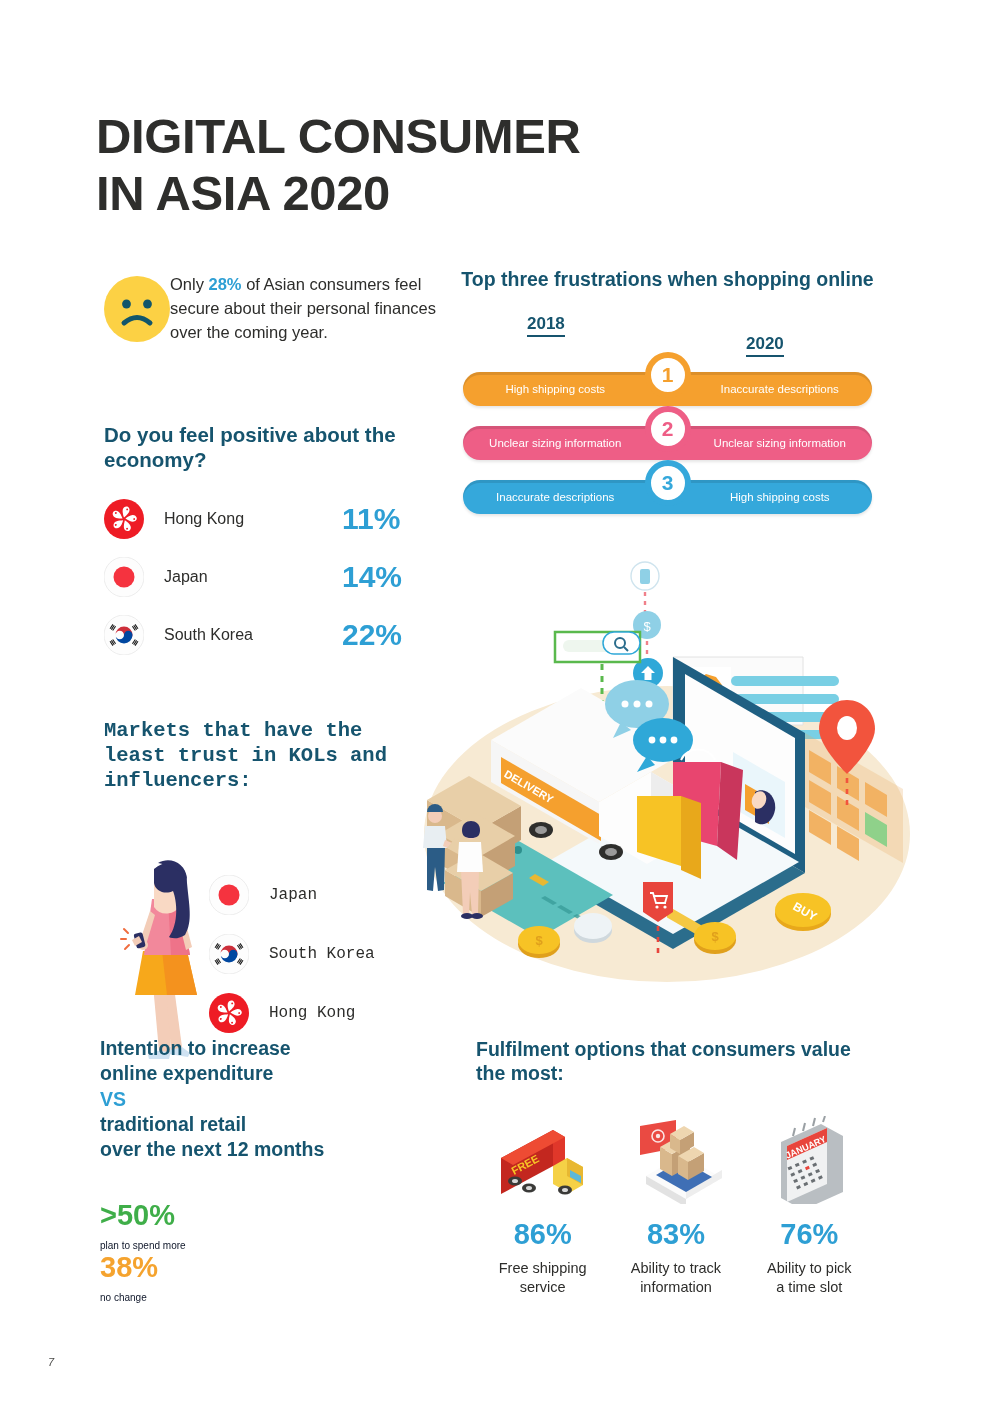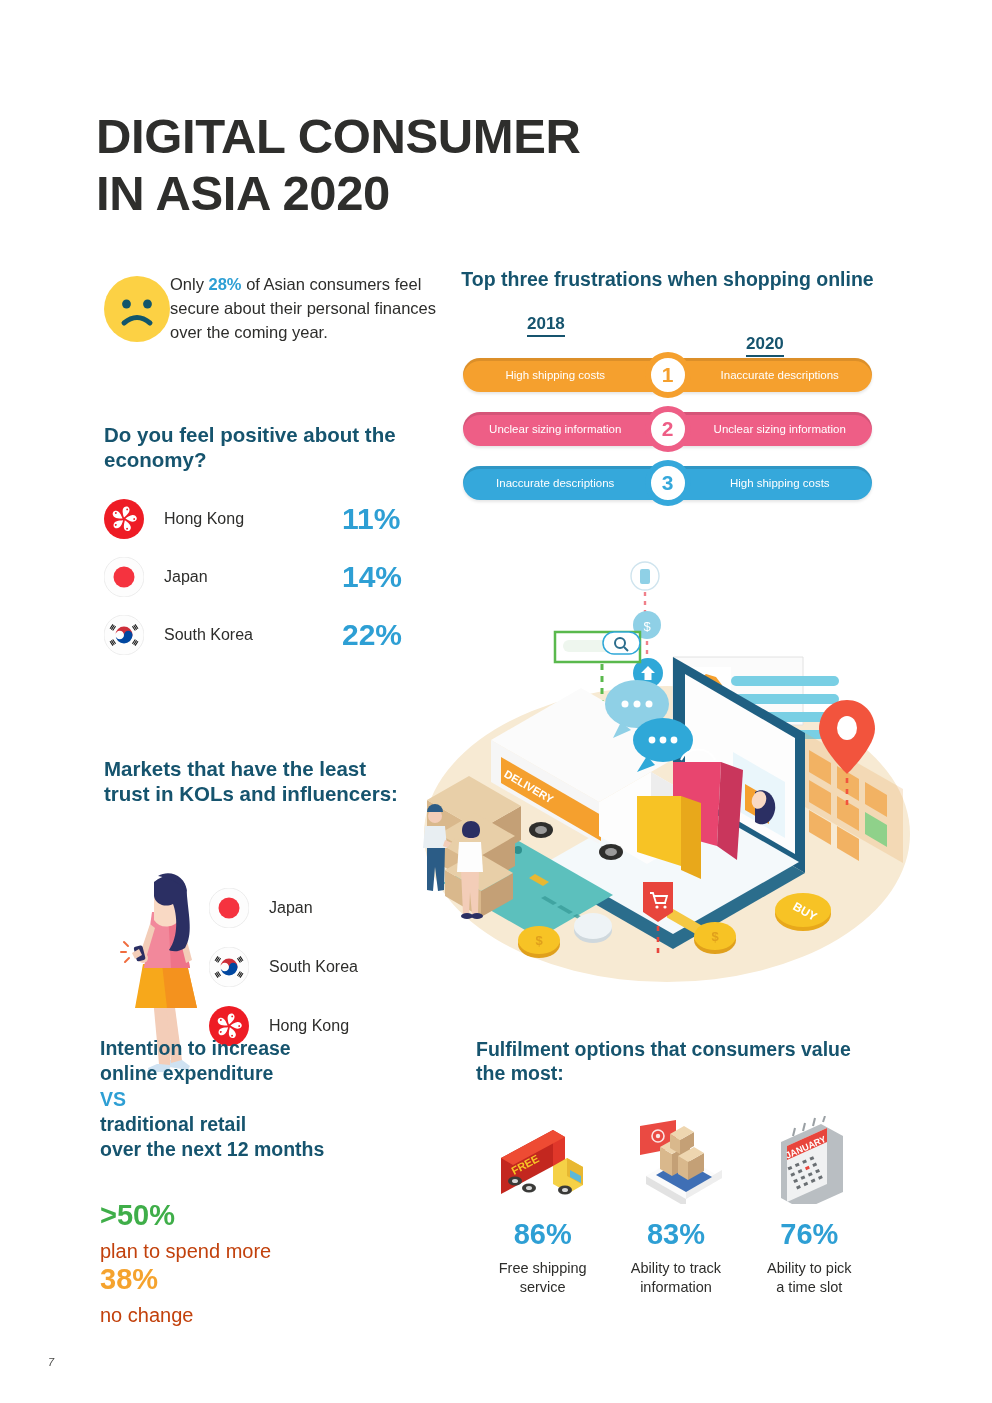--- a/index.html
+++ b/index.html
@@ -45,21 +45,21 @@
   .frus-years { position: relative; height: 30px; margin-top: 22px; }
   .yr {
     position: absolute; font-size: 17px; font-weight: bold; color: #16546e;
     border-bottom: 2.5px solid #16546e; padding-bottom: 1px;
   }
   .yr-2018 { left: 72px; }
   .yr-2020 { left: 291px; margin-top: 20px; }
   .frus-rows { margin-top: 8px; }
   .frus-row { position: relative; height: 54px; }
   .bar {
-    position: absolute; left: 8px; right: 8px; top: 6px; height: 34px;
+    position: absolute; left: 8px; right: 8px; top: 20px; height: 34px;
     border-radius: 17px; display: flex; align-items: center;
   }
   .bar .lbl {
     font-size: 11.5px; color: #ffffff; flex: 1; text-align: center; padding: 0 6px;
   }
   .bar .lbl.left { padding-right: 26px; }
   .bar .lbl.right { padding-left: 26px; }
   .badge {
     position: absolute; left: 50%; top: 0; transform: translateX(-50%);
     width: 46px; height: 46px; border-radius: 50%;
@@ -67,41 +67,41 @@
     font-size: 21px; font-weight: bold; background: #fff;
   }
   .r1 .bar { background: #f5a02e; box-shadow: 0 3px 0 rgba(0,0,0,0.10) inset, 0 2px 3px rgba(0,0,0,.10); }
   .r1 .badge { border: 6px solid #f5a02e; color: #f5a02e; }
   .r2 .bar { background: #ee5e86; box-shadow: 0 3px 0 rgba(0,0,0,0.10) inset, 0 2px 3px rgba(0,0,0,.10); }
   .r2 .badge { border: 6px solid #ee5e86; color: #ee5e86; }
   .r3 .bar { background: #35a8db; box-shadow: 0 3px 0 rgba(0,0,0,0.10) inset, 0 2px 3px rgba(0,0,0,.10); }
   .r3 .badge { border: 6px solid #35a8db; color: #35a8db; }
 
   
-  .kol { position: absolute; left: 104px; top: 756px; width: 310px; }
+  .kol { position: absolute; left: 104px; top: 718px; width: 310px; font-family: Liberation Mono, monospace; }
   .kol h2 { font-size: 20.5px; }
   .kol-body { position: relative; margin-top: 14px; height: 230px; }
   .kol-woman { position: absolute; left: 6px; top: 48px; width: 112px; height: 205px; }
   .kol-list { position: absolute; left: 105px; top: 58px; }
   .kol-item { display: flex; align-items: center; height: 59px; }
   .kol-name { font-size: 16px; color: #2d2d2b; margin-left: 20px; }
 
   
   .illus { position: absolute; left: 415px; top: 552px; width: 500px; height: 440px; }
 
   
   .intent { position: absolute; left: 100px; top: 1036px; width: 330px; }
   .intent h2 { font-size: 19.5px; line-height: 1.30; }
   .intent .vs { color: #2e9fd4; }
   .intent-stats { display: flex; margin-top: 36px; flex-direction: column; }
   .istat { flex: 1; }
   .istat .num { font-size: 29px; font-weight: bold; }
   .istat .num.green { color: #3fae49; }
   .istat .num.orange { color: #f5a32e; }
-  .istat .cap { font-size: 20px; color: #c2410c; margin-top: 8px; }
+  .istat .cap { font-size: 10px; color: #0f172a; margin-top: 8px; }
 
   
   .fulfil { position: absolute; left: 476px; top: 1038px; width: 400px; }
   .fulfil h2 { font-size: 19.5px; }
   .fcols { display: flex; margin-top: 26px; }
   .fcol { flex: 1; text-align: center; }
   .ficon { height: 92px; display: flex; align-items: flex-end; justify-content: center; }
   .fnum { font-size: 29px; font-weight: bold; color: #2e9fd4; margin-top: 14px; }
   .fcap { font-size: 14.5px; color: #2d2d2b; line-height: 1.34; margin-top: 8px; }
 

